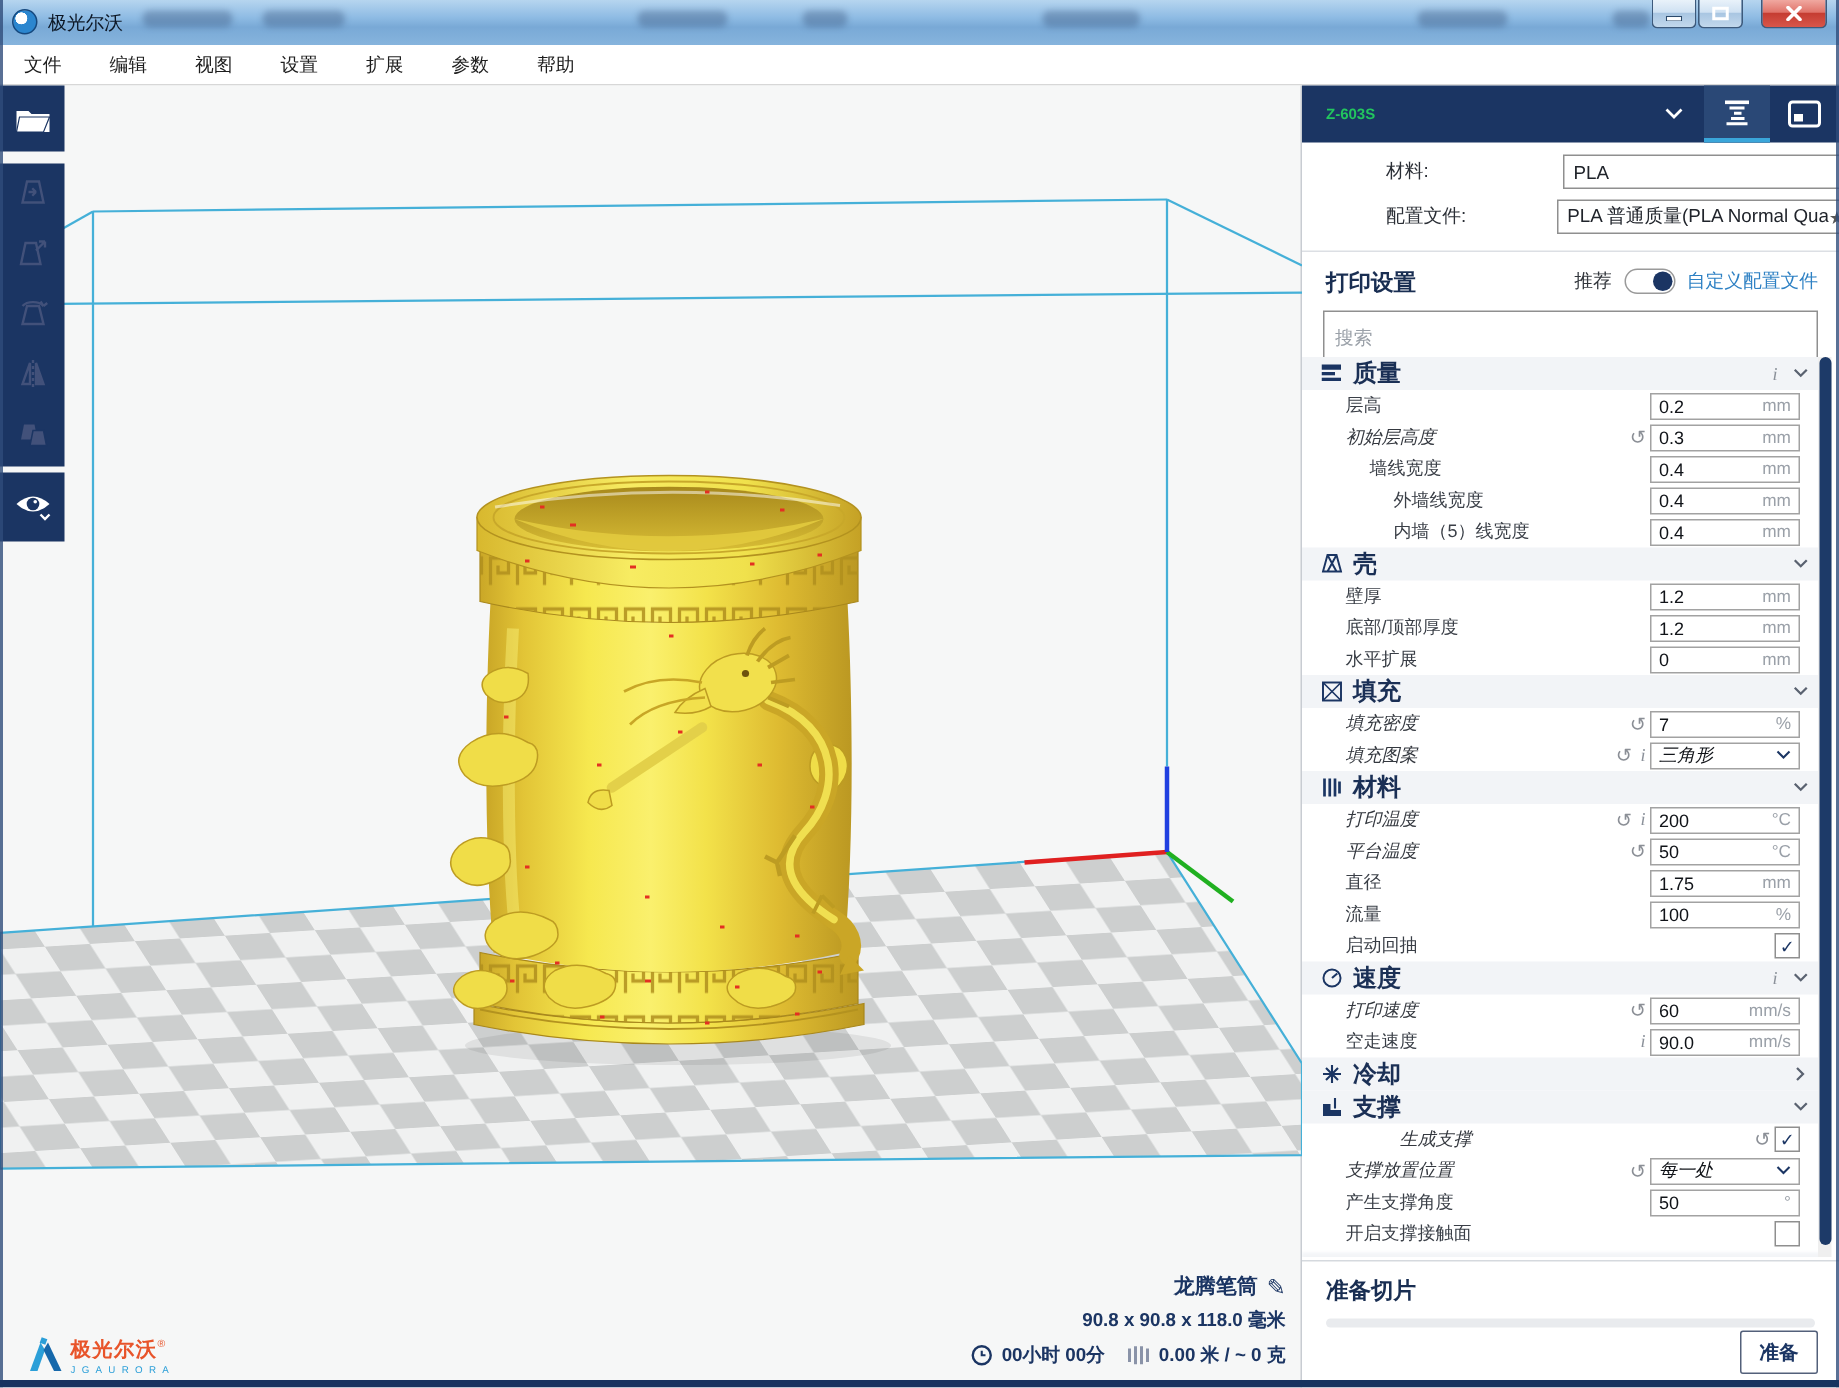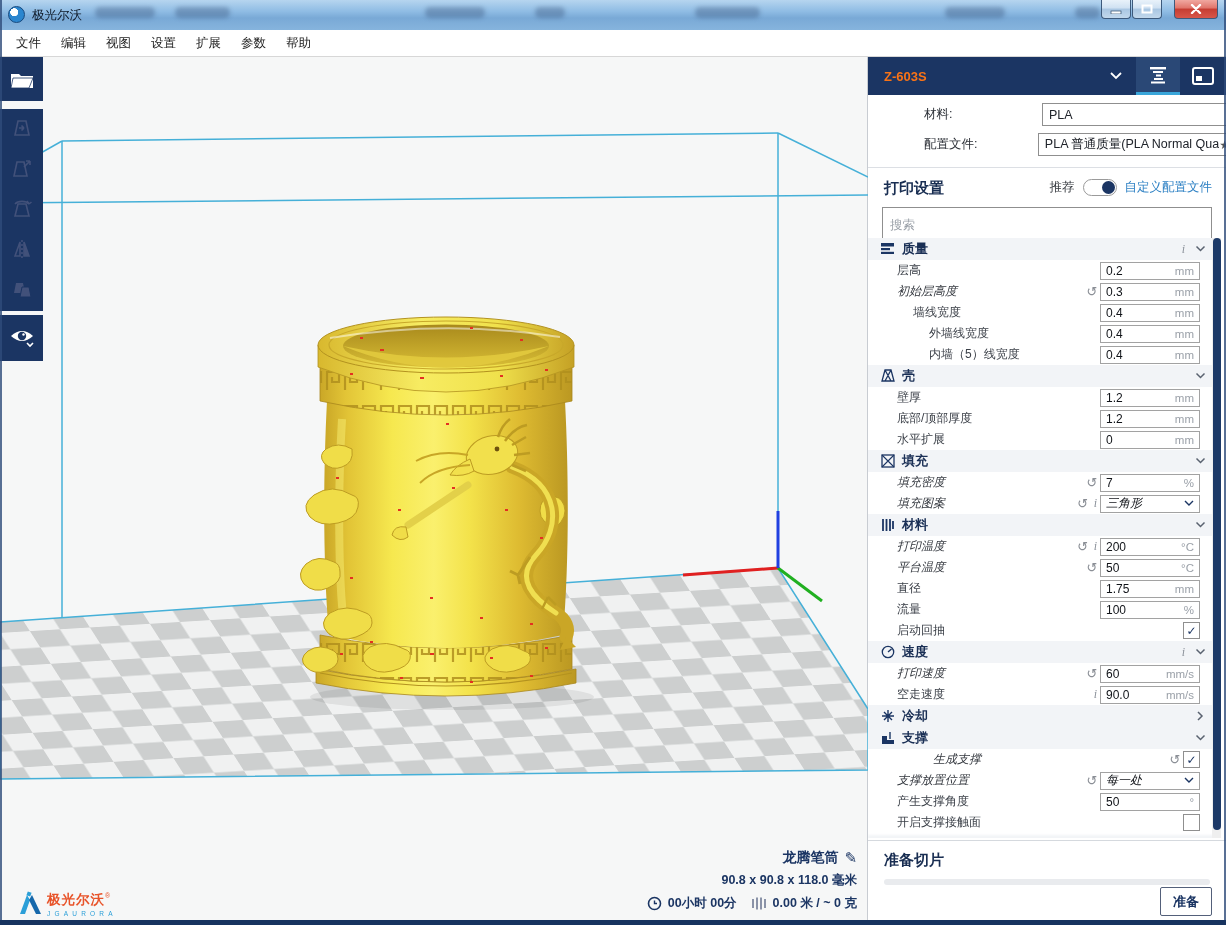--- a/index.html
+++ b/index.html
@@ -15,52 +15,52 @@
     background:radial-gradient(circle at 35% 35%,#fff 0 28%,#2b86cf 30% 100%);
     border:1px solid #15487e;box-sizing:border-box;}
   #window-title{left:32px;top:7px;font-size:12.5px;color:#0c1624;}
   .winbtn{position:absolute;top:0;height:19px;border:1px solid #3d5a7c;border-top:none;
     border-radius:0 0 4px 4px;box-sizing:border-box;
     background:linear-gradient(#e9f2fa 0%,#cfe1f2 45%,#a9c6e2 50%,#c2d8ec 100%);
     display:flex;align-items:center;justify-content:center;}
   #btn-close{background:linear-gradient(#f0a8a0 0%,#e0746a 45%,#c53d32 50%,#d8564a 100%);}
   
   #menubar{left:0;top:30px;width:1226px;height:27px;background:#ffffff;
-    border-bottom:1px solid #d7d7d7;display:flex;padding-left:6px;box-sizing:border-box;}
+    border-bottom:1px solid #d7d7d7;display:flex;padding-left:6px;box-sizing:border-box;gap:12px;}
   .menu-item{padding:0 10px;font-size:12.5px;color:#1d1d1d;height:27px;line-height:27px;}
   
   #viewport{left:0;top:57px;width:868px;height:868px;background:#f6f7f7;border-right:1px solid #c8ccd2;box-sizing:border-box;}
   
   .toolblock{position:absolute;left:0;width:43px;background:#1b3563;}
   .toolcell{width:43px;height:40px;display:flex;align-items:center;justify-content:center;}
   
   #panel{left:868px;top:57px;width:358px;height:868px;background:#ffffff;}
   #panel-header{left:0;top:0;width:358px;height:38px;background:#1b3563;display:flex;align-items:center;}
-  #machine-name{color:#f97316;font-size:13px;font-weight:bold;margin-left:16px;flex:0 0 auto;}
+  #machine-name{color:#22c55e;font-size:10px;font-weight:bold;margin-left:16px;flex:0 0 auto;}
   .htab{height:38px;display:flex;align-items:center;justify-content:center;}
   #tab-prepare{width:44px;background:#2a4876;border-bottom:3px solid #3aa6da;box-sizing:border-box;}
   #tab-monitor{width:46px;}
   .selrow{position:absolute;left:16px;display:flex;align-items:center;width:328px;margin-left:40px;}
   .selrow .lab{font-size:12.5px;color:#2b2f36;width:118px;}
   .combo{flex:1;height:23px;border:1px solid #8f8f8f;background:#fff;display:flex;align-items:center;
     padding:0 6px;font-size:12.5px;color:#20242b;box-sizing:border-box;}
   .combo .cval{flex:1;white-space:nowrap;overflow:hidden;}
   .hr{position:absolute;left:0;width:358px;height:1px;background:#dcdfe4;}
   #ps-title{left:16px;top:122px;font-size:15px;font-weight:bold;color:#192e52;}
   #reco-row{right:14px;top:122px;display:flex;align-items:center;gap:8px;}
   #reco-label{font-size:12.5px;color:#33373d;}
   #toggle{width:32px;height:15px;border:1px solid #9a9a9a;border-radius:9px;background:#fff;position:relative;}
   #toggle .knob{position:absolute;right:1px;top:0.5px;width:13px;height:13px;border-radius:50%;background:#1b3563;}
   #custom-link{font-size:12.5px;color:#2e81c4;}
   #searchbox{left:14px;top:150px;width:330px;height:36px;border:1px solid #8f8f8f;box-sizing:border-box;
     font-size:12.5px;color:#0f766e;padding:0 7px;outline:none;background:#fff;}
   #searchbox::placeholder{color:#9aa0a8;}
   #settings-list{left:0;top:181px;width:346px;height:600px;overflow:hidden;}
   .sec-head{display:flex;align-items:center;height:22px;background:#f2f4f7;padding:0 8px 0 13px;box-sizing:border-box;gap:7px;}
-  .sec-title{font-size:13px;font-weight:bold;color:#1a2f55;flex:1;}
+  .sec-title{font-size:16px;font-weight:bold;color:#1a2f55;flex:1;}
   .ibadge{font-family:"Liberation Serif",serif;font-style:italic;font-size:12px;color:#8b919a;padding:0 3px;}
   .srow{display:flex;align-items:center;height:21px;padding-right:14px;position:relative;}
   .srow .rlabel{font-size:12px;color:#3a3f47;white-space:nowrap;}
   .srow .rlabel.it{font-style:italic;color:#34383f;}
   .spacer{flex:1;}
   .reset{font-size:13px;color:#8b8f96;width:16px;text-align:center;}
   .field{width:100px;height:18px;border:1px solid #a2a2a2;background:#fff;display:flex;align-items:center;
     padding:0 5px;box-sizing:border-box;flex:0 0 auto;}
   .field .v{flex:1;font-size:12px;color:#101318;}
   .field .u{font-size:11.5px;color:#9aa0a8;}

